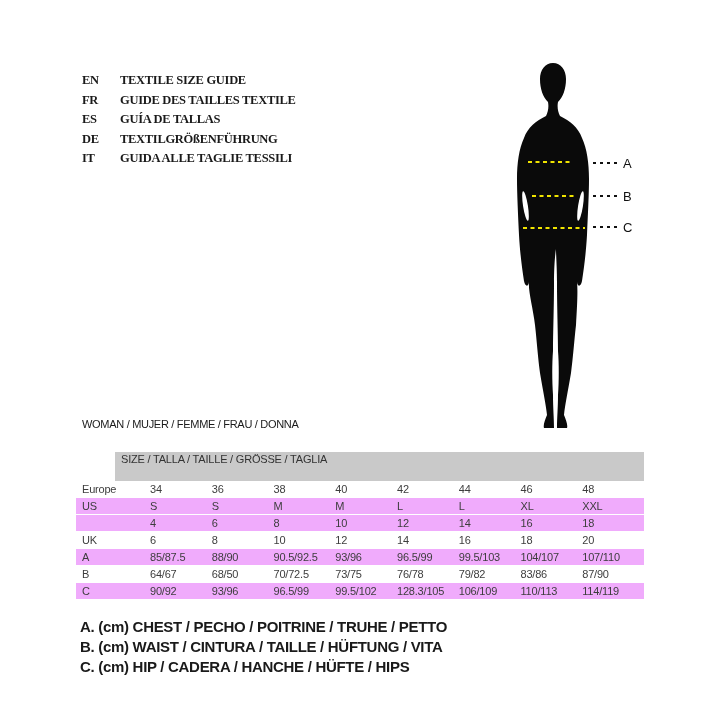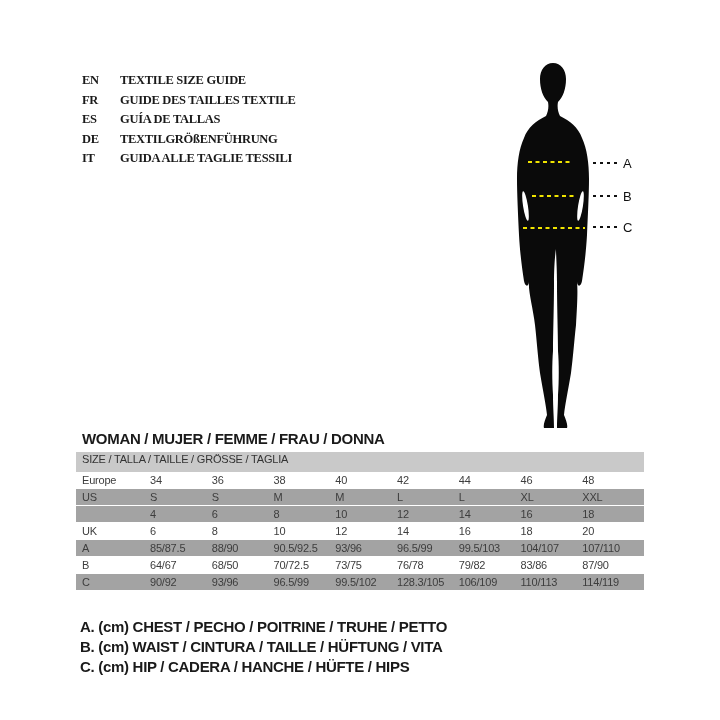--- a/index.html
+++ b/index.html
@@ -9,29 +9,29 @@
   }
   
   .langs{position:absolute;left:82px;top:71px;}
   .lang-row{display:flex;height:19.5px;align-items:center;
     font-size:12.5px;font-weight:bold;letter-spacing:-0.3px;white-space:nowrap;font-family:Liberation Serif, serif;}
   .lang-code{width:38px;}
   
   .figure{position:absolute;left:500px;top:63px;width:140px;height:366px;}
   .measure-label{font-size:13px;fill:#111;font-family:"Liberation Sans",sans-serif;}
   
-  .section-title{position:absolute;left:82px;top:430px;
-    font-size:15px;font-weight:bold;letter-spacing:-0.3px;white-space:nowrap;}
+  .section-title{position:absolute;left:82px;top:418px;
+    font-size:11px;font-weight:normal;letter-spacing:-0.3px;white-space:nowrap;}
   
   .size-table{position:absolute;left:76px;top:452px;width:568px;
     font-size:11px;color:#3d3d3d;letter-spacing:-0.2px;}
-  .thead{background:#c9c9c9;height:20px;line-height:15px;padding-left:6px;
-    color:#333;white-space:nowrap;}
+  .thead{background:#c9c9c9;height:29px;line-height:15px;padding-left:6px;
+    color:#333;white-space:nowrap;margin-left:39px;}
   .trow{display:flex;height:16px;line-height:16px;border-bottom:1px solid #ffffff;}
-  .trow.gray{background:#a3a3a3;}
+  .trow.gray{background:#f0abfc;}
   .tlabel{width:74px;padding-left:6px;box-sizing:border-box;}
   .tcell{flex:1;text-align:left;white-space:nowrap;}
   
   .notes{position:absolute;left:80px;top:617px;
     font-size:15px;font-weight:bold;letter-spacing:-0.3px;line-height:20px;}
   .note-line{white-space:nowrap;}
 </style>
 </head>
 <body>
 

